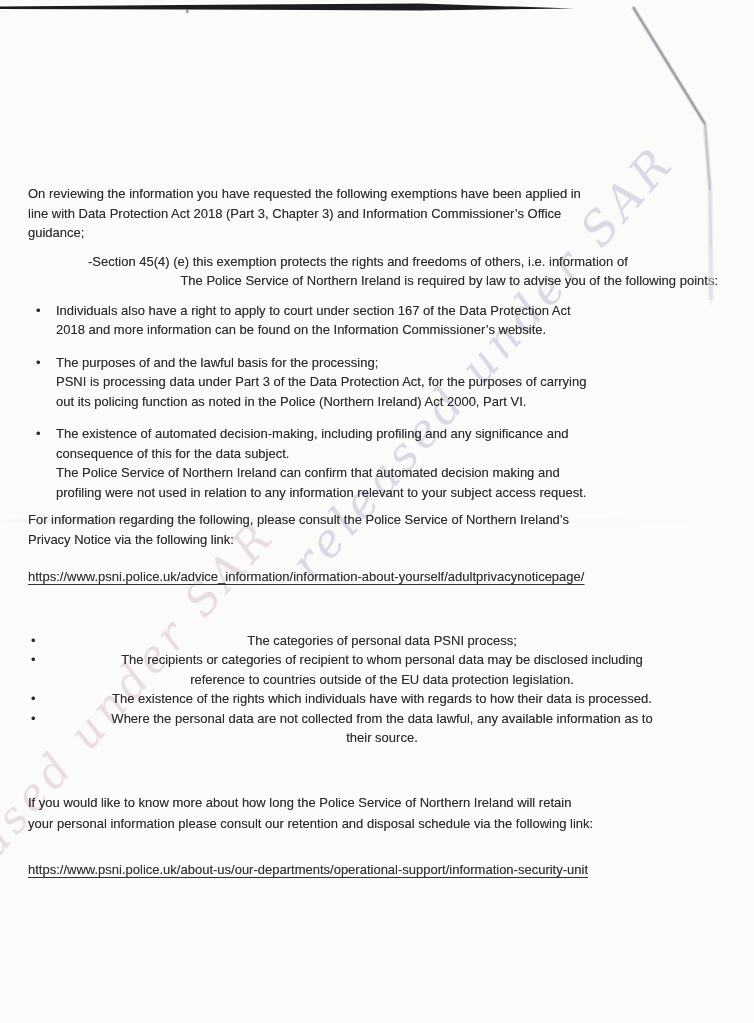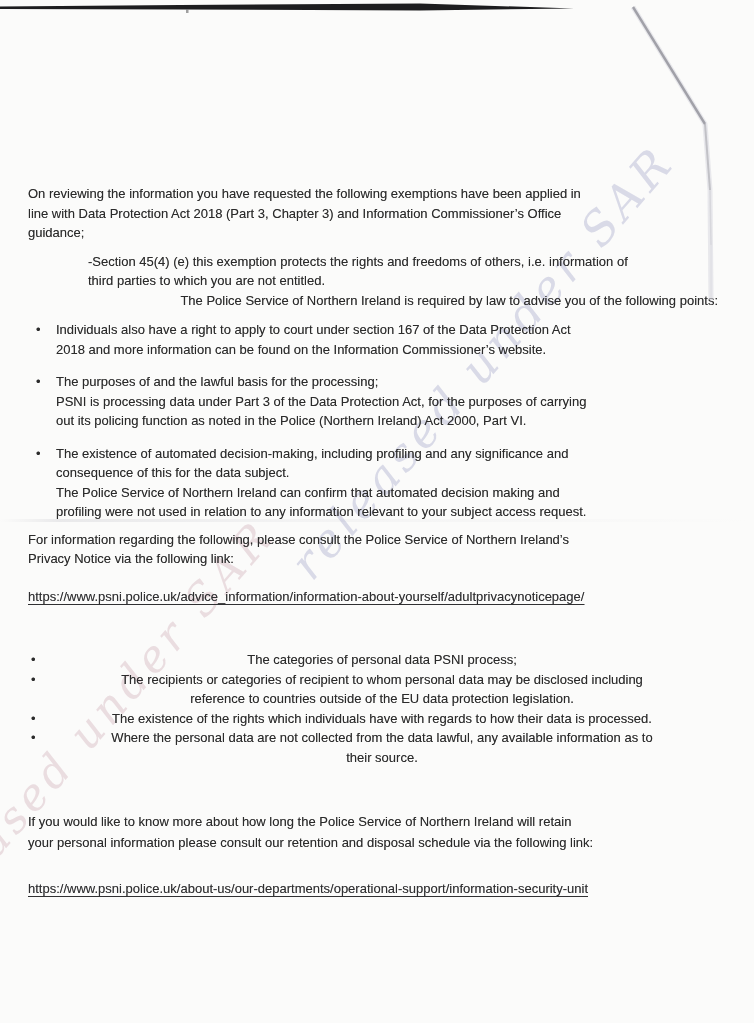--- a/index.html
+++ b/index.html
@@ -89,21 +89,20 @@
   <div class="content">
 
     <div class="para1">
       <div class="ln">On reviewing the information you have requested the following exemptions have been applied in</div>
       <div class="ln">line with Data Protection Act 2018 (Part 3, Chapter 3) and Information Commissioner’s Office</div>
       <div class="ln">guidance;</div>
     </div>
 
     <div class="exemption">
       <div class="ln">-Section 45(4) (e) this exemption protects the rights and freedoms of others, i.e. information of</div>
-      <div class="ln">third parties to which you are not entitled.</div>
     </div>
 
     <div class="para2">
       <div class="ln">The Police Service of Northern Ireland is required by law to advise you of the following points:</div>
     </div>
 
     <div class="blist1">
       <div class="bullet-item">
         <div class="ln">Individuals also have a right to apply to court under section 167 of the Data Protection Act</div>
         <div class="ln">2018 and more information can be found on the Information Commissioner’s website.</div>

